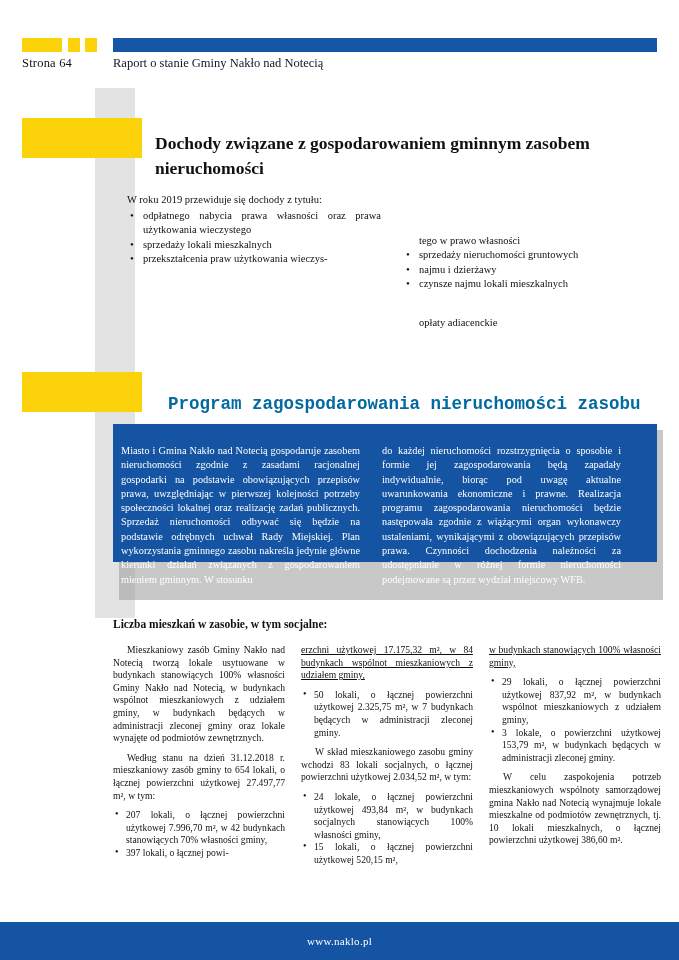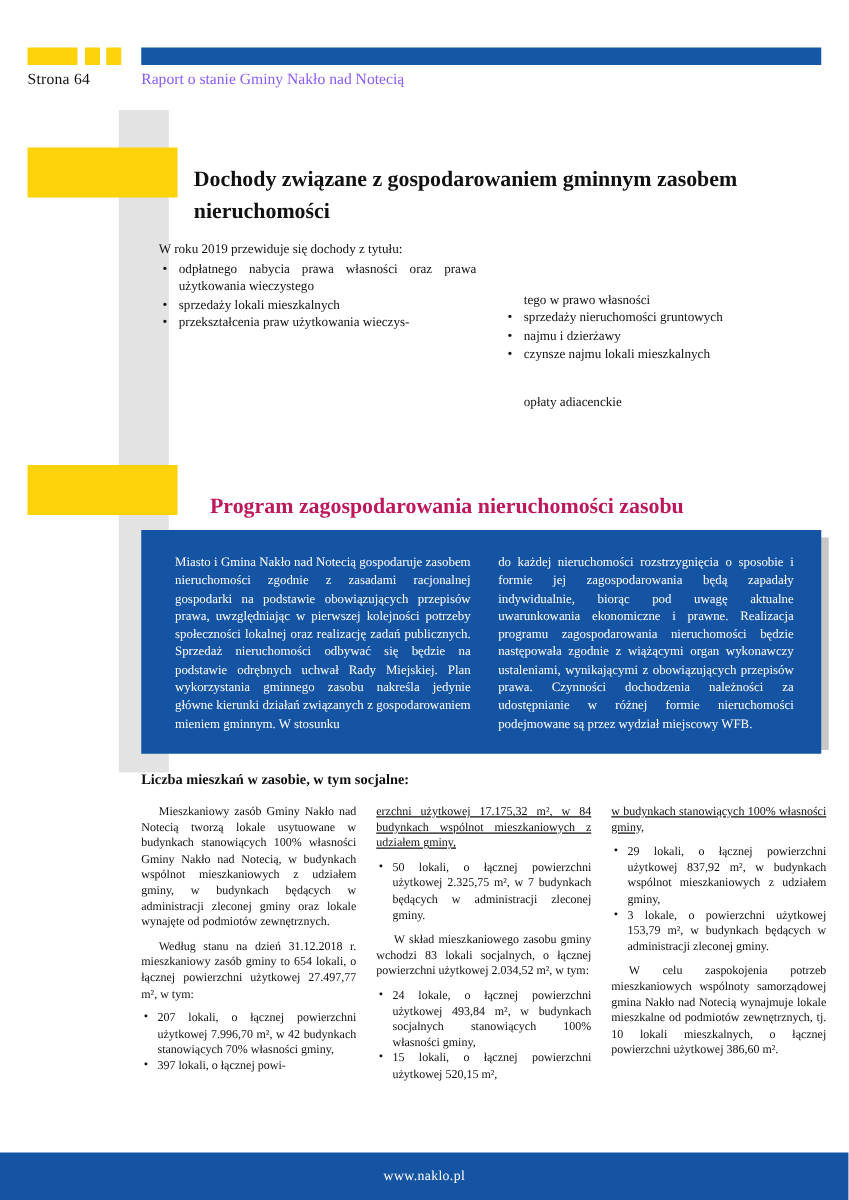--- a/index.html
+++ b/index.html
@@ -50,21 +50,21 @@
     font-family: "Liberation Serif", serif;
     font-weight: normal;
     font-size: 12.5px;
     color: #111;
     letter-spacing: .2px;
   }
   .hdr-title {
     position: absolute; left: 113px; top: 56px;
     font-family: "Liberation Serif", serif;
     font-size: 12.5px;
-    color: #8b5cf6;
+    color: #0f172a;
   }
 
   
   .sec1-yellow {
     position: absolute; left: 22px; top: 118px;
     width: 120px; height: 40px; background: #fcd30a;
     z-index: 1;
   }
   .sec1-title {
     position: absolute; left: 155px; top: 119px;
@@ -114,41 +114,41 @@
 
   
   .sec2-yellow {
     position: absolute; left: 22px; top: 372px;
     width: 120px; height: 40px; background: #fcd30a;
     z-index: 1;
   }
   .sec2-title {
     position: absolute; left: 168px; top: 380px;
     width: 500px;
-    font-family: Liberation Serif, serif;
+    font-family: Liberation Mono, monospace;
     font-weight: bold;
     font-size: 17.5px;
     line-height: 24px;
-    color: #be185d;
+    color: #0369a1;
     z-index: 2;
   }
 
   
   .blue-shadow {
     position: absolute; left: 119px; top: 430px;
     width: 544px; height: 170px;
     background: #9a9a9a;
     opacity: .55;
   }
   .blue-box {
     position: absolute; left: 113px; top: 424px;
-    width: 544px; height: 179px;
+    width: 544px; height: 138px;
     background: #1454a3;
     color: #ffffff;
-    padding: 20px 22px 14px 27px;
+    padding: 20px 22px 14px 8px;
     display: flex;
     gap: 22px;
   }
   .blue-box .bcol {
     width: 239px;
     font-size: 10.3px;
     line-height: 14.3px;
     text-align: justify;
     color: #ffffff;
   }

